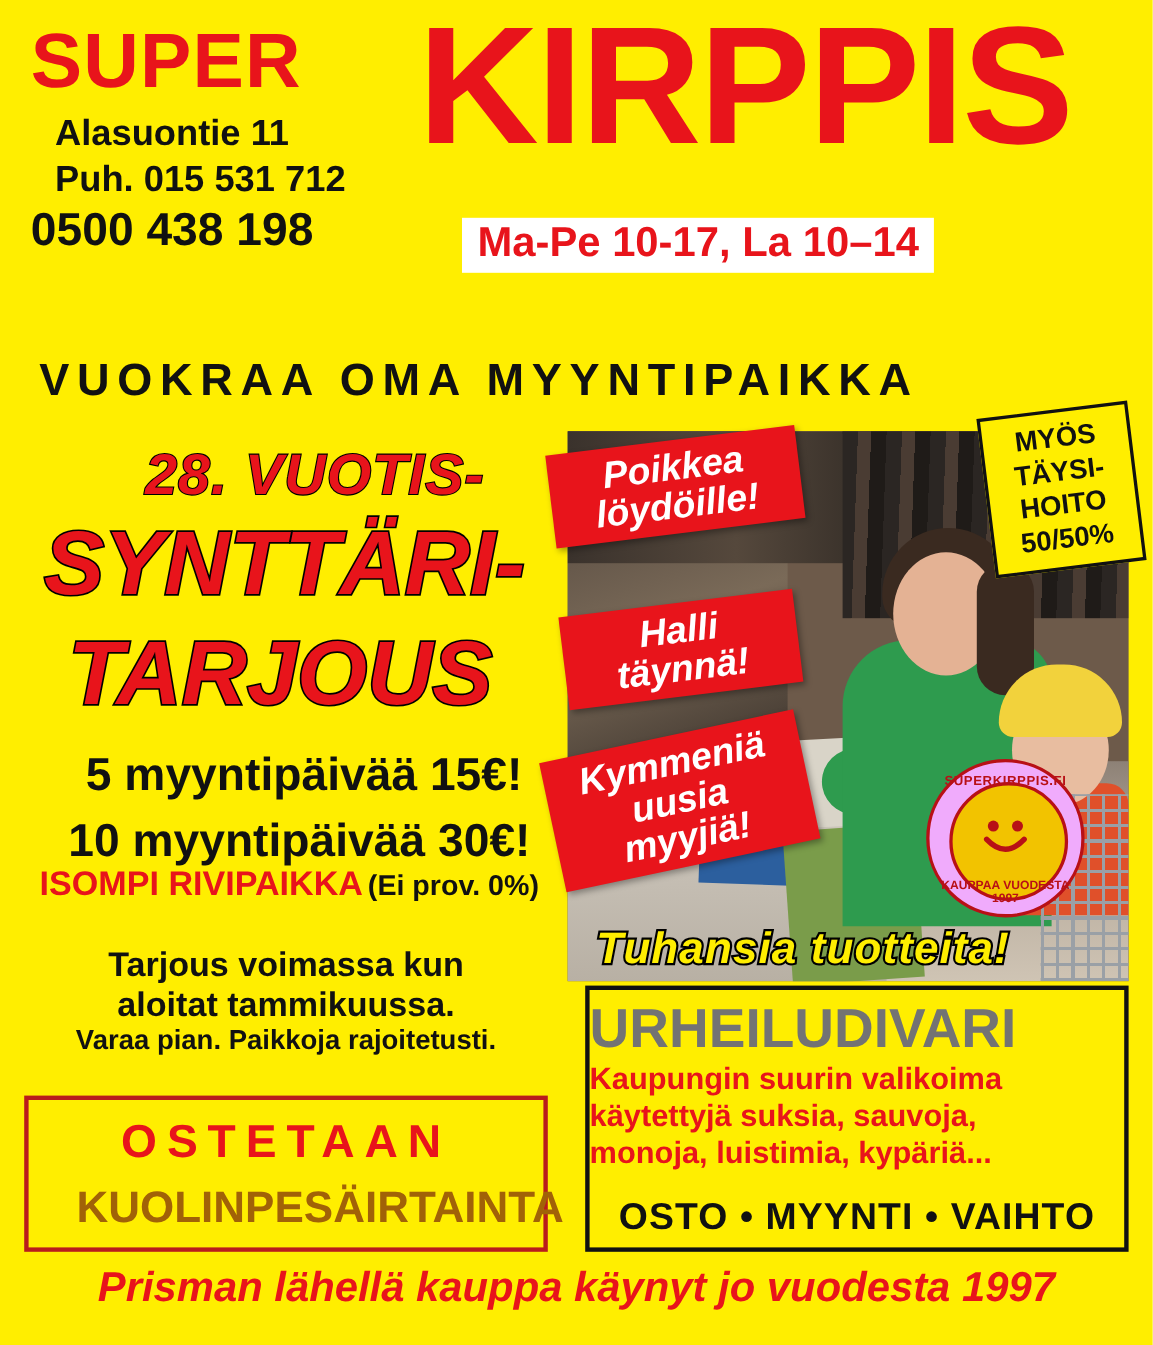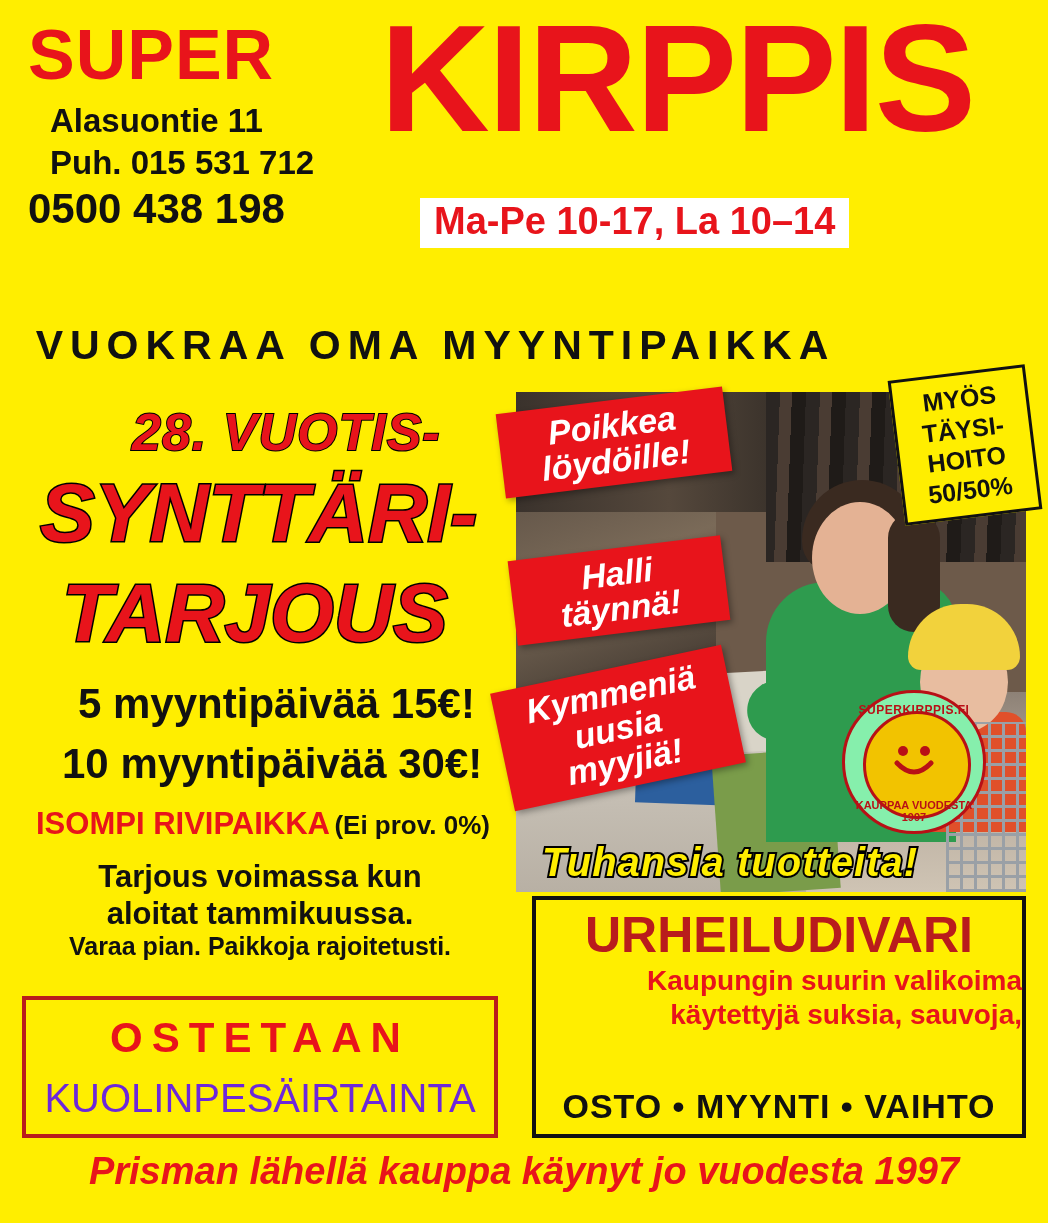--- a/index.html
+++ b/index.html
@@ -147,21 +147,21 @@
   }
   .price2 {
     position: absolute;
     left: 62px; top: 348px;
     font-size: 42px;
     font-weight: bold;
     color: #111111;
   }
   .bigger-row {
     position: absolute;
-    left: 36px; top: 414px;
+    left: 36px; top: 394px;
     width: 490px;
   }
   .bigger-red {
     font-size: 31px;
     font-weight: bold;
     color: #e8141b;
   }
   .bigger-black {
     font-size: 26px;
     font-weight: bold;
@@ -206,23 +206,24 @@
     font-weight: bold;
     color: #e8141b;
     letter-spacing: 9px;
   }
   .ostetaan-sub {
     position: absolute;
     left: 0; top: 76px;
     width: 100%;
     text-align: center;
     font-size: 40px;
-    font-weight: normal;
-    color: #6d28d9;
+    font-weight: bold;
+    color: #a16207;
     letter-spacing: 0px;
+    padding-left: 31px;
   }
 
   
   .photo {
     position: absolute;
     left: 516px; top: 392px;
     width: 510px;
     height: 500px;
     overflow: hidden;
     background: #6d5a4a;
@@ -329,21 +330,21 @@
     line-height: 1.22;
     box-sizing: border-box;
   }
 
   
   .stamp {
     position: absolute;
     left: 842px; top: 690px;
     width: 138px; height: 138px;
     border-radius: 50%;
-    background: #86efac;
+    background: #f0abfc;
     border: 3px solid #b81016;
   }
   .stamp-inner {
     position: absolute;
     left: 18px; top: 18px;
     width: 102px; height: 102px;
     border-radius: 50%;
     border: 3px solid #b81016;
     background: #f2c300;
   }
@@ -394,31 +395,30 @@
     width: 494px;
     height: 242px;
     background: #ffee00;
     border: 4px solid #111111;
     box-sizing: border-box;
   }
   .divari-title {
     position: absolute;
     left: 0; top: 6px;
     width: 100%;
-    text-align: center;
     font-size: 50px;
     font-weight: bold;
-    color: #b91c1c;
+    color: #737373;
     letter-spacing: 0px;
   }
   .divari-lines {
     position: absolute;
     left: 0; top: 64px;
     width: 100%;
-    text-align: right;
+    text-align: left;
     font-size: 28px;
     font-weight: bold;
     color: #e8141b;
     line-height: 1.2;
   }
   .divari-bottom {
     position: absolute;
     left: 0; bottom: 8px;
     width: 100%;
     text-align: center;
@@ -522,19 +522,20 @@
     </svg>
   </div>
 
   <div class="tuhansia">Tuhansia tuotteita!</div>
 
   <div class="divari-box">
     <div class="divari-title">URHEILUDIVARI</div>
     <div class="divari-lines">
       <div>Kaupungin suurin valikoima</div>
       <div>käytettyjä suksia, sauvoja,</div>
+      <div>monoja, luistimia, kypäriä...</div>
     </div>
     <div class="divari-bottom">OSTO • MYYNTI • VAIHTO</div>
   </div>
 
   <div class="footer">Prisman lähellä kauppa käynyt jo vuodesta 1997</div>
 
 </div>
 
 </body></html>

